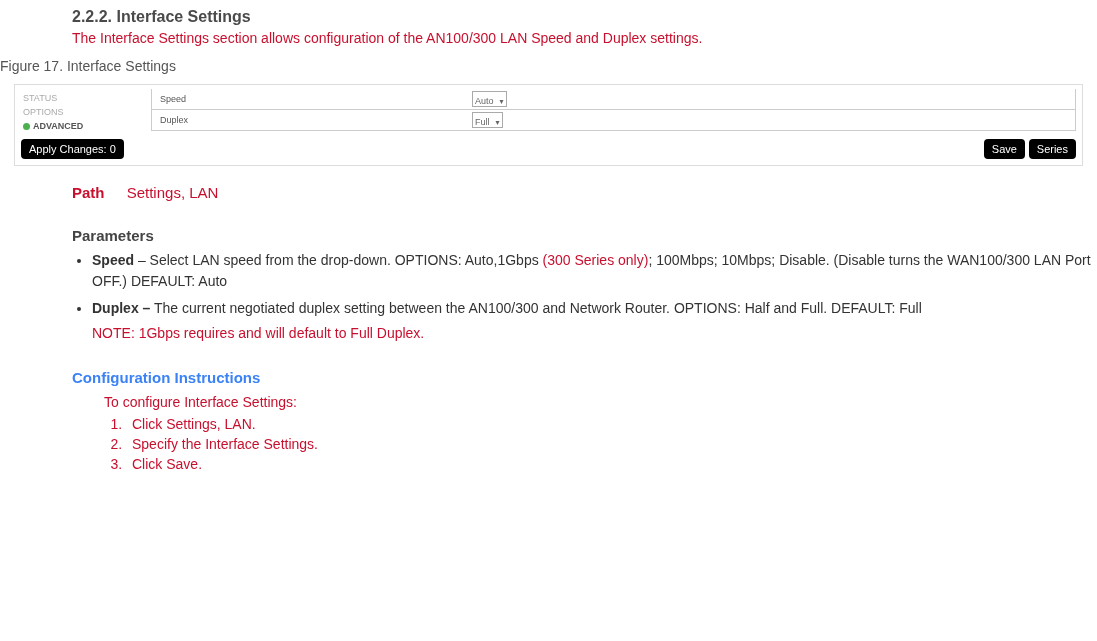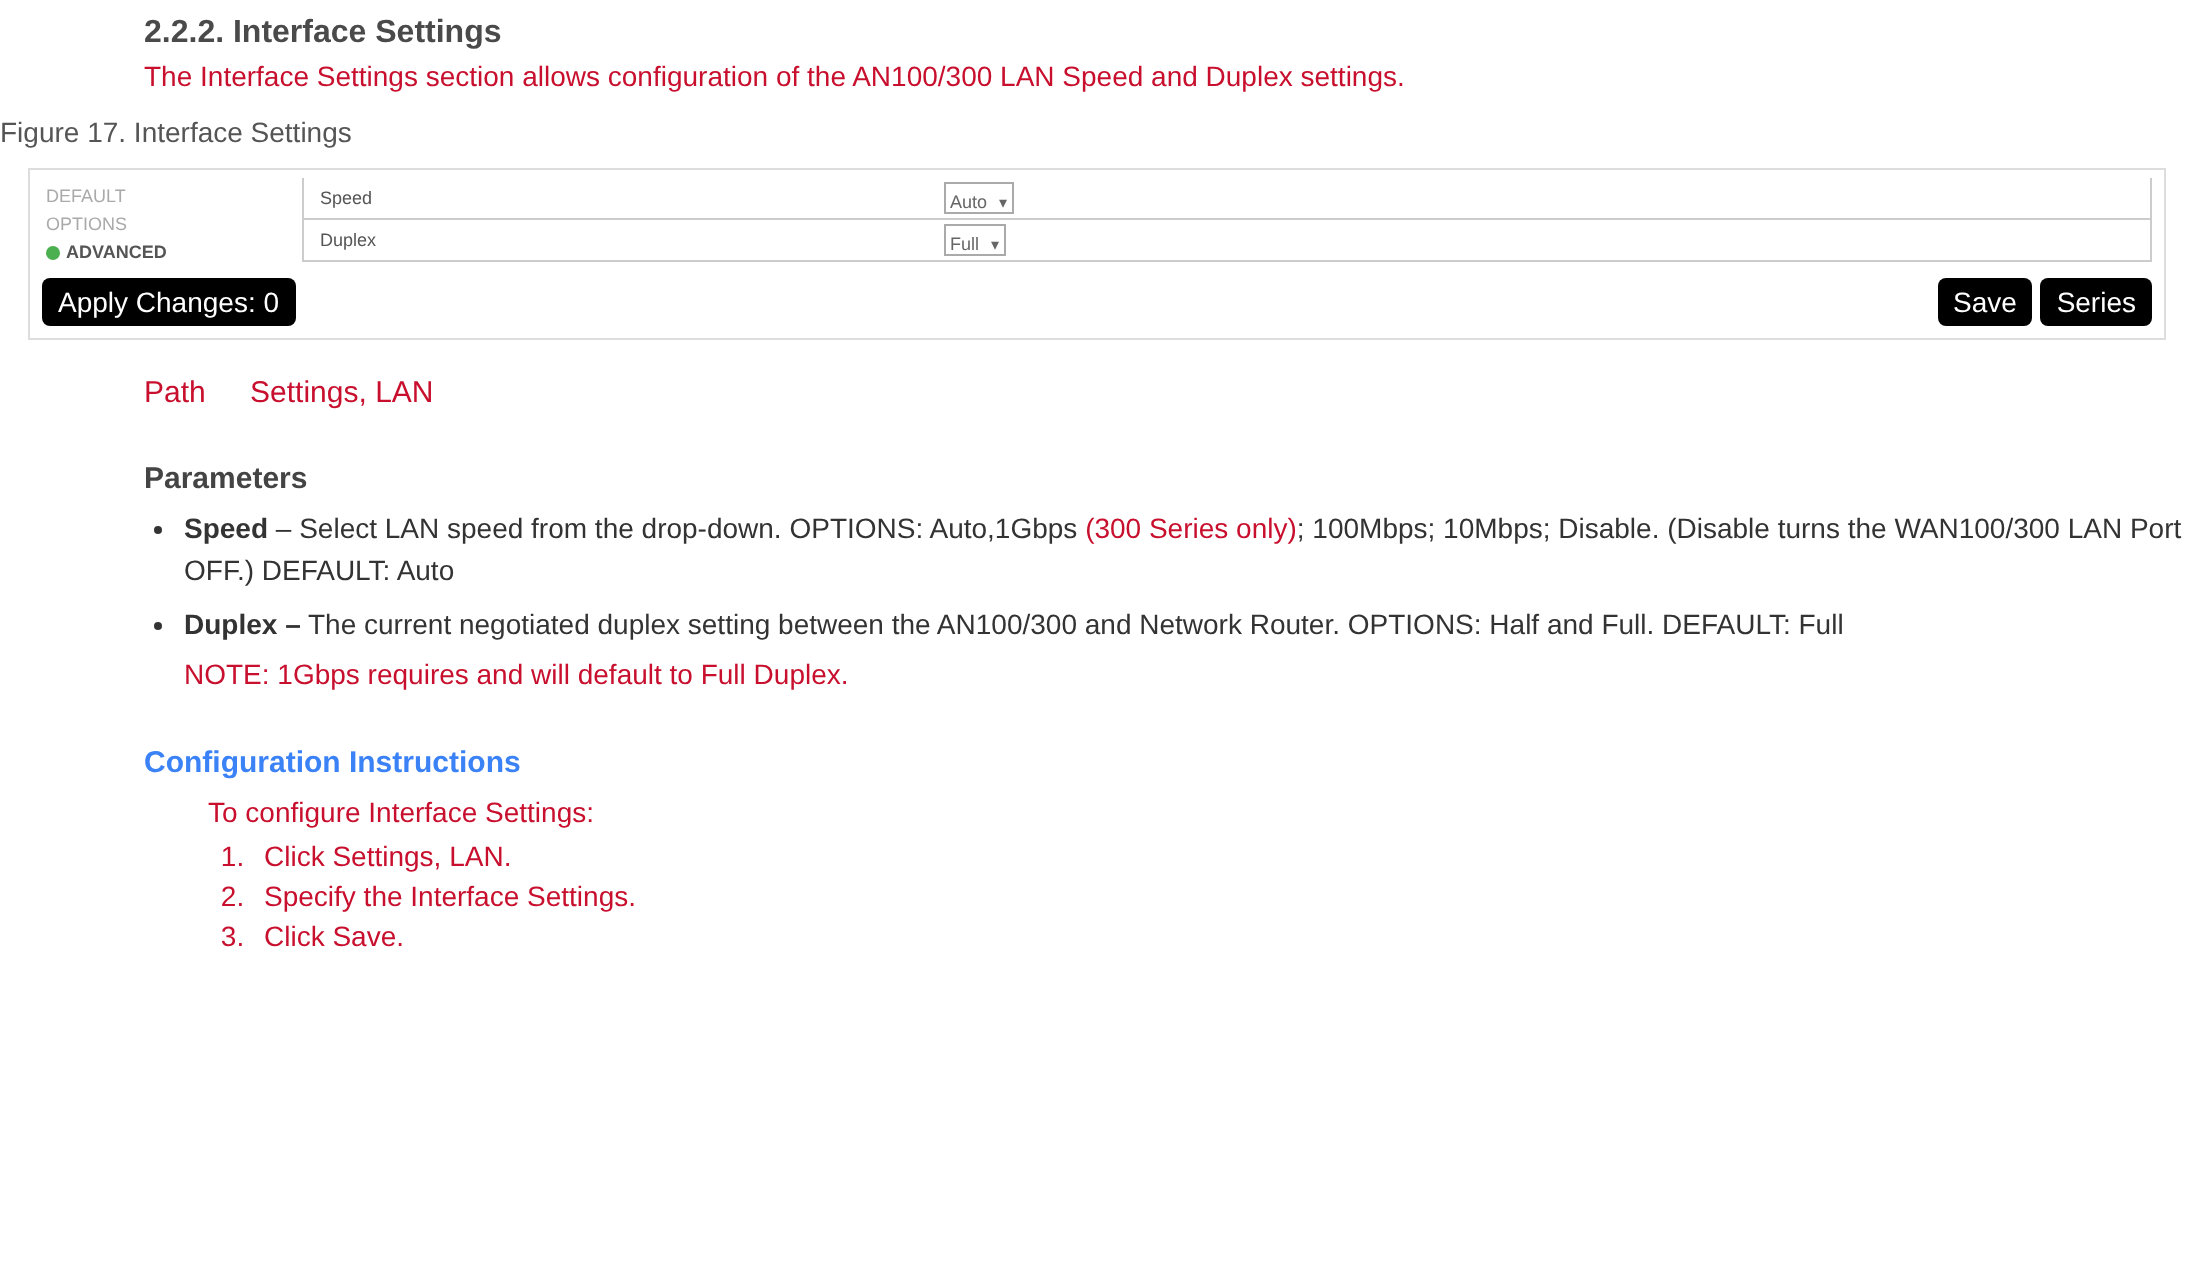--- a/index.html
+++ b/index.html
@@ -97,29 +97,29 @@
   .ss-select .caret { font-size: 8px; }
   .ss-bottom {
     display: flex;
     justify-content: space-between;
     margin-top: 6px;
   }
   .btn-black {
     background: #000;
     color: #fff;
     border-radius: 4px;
-    font-size: 14px;
+    font-size: 11px;
     padding: 4px 8px;
     display: inline-block;
   }
   .path-row {
     margin: 18px 0 10px 72px;
     font-size: 15px;
   }
-  .path-label { color: #c8102e; font-weight: normal; margin-right: 18px; }
+  .path-label { color: #c8102e; font-weight: bold; margin-right: 18px; }
   .path-value { color: #c8102e; }
   .params-heading {
     font-weight: bold;
     font-size: 15px;
     color: #444;
     margin: 26px 0 6px 72px;
   }
   ul.params {
     margin: 0 0 0 72px;
     padding-left: 20px;
@@ -144,21 +144,21 @@
 </head>
 <body>
 
 <div class="section-heading">2.2.2. Interface Settings</div>
 <div class="section-subtext">The Interface Settings section allows configuration of the AN100/300 LAN Speed and Duplex settings.</div>
 <div class="figure-caption">Figure 17. Interface Settings</div>
 
 <div class="screenshot">
   <div class="ss-top">
     <div class="ss-nav">
-      <div class="ss-nav-item">DEFAULT</div>
+      <div class="ss-nav-item">STATUS</div>
       <div class="ss-nav-item">OPTIONS</div>
       <div class="ss-nav-item ss-nav-active">
         <span class="ss-dot"></span><span>ADVANCED</span>
       </div>
     </div>
     <div class="ss-panel">
       <div class="ss-row">
         <div class="ss-row-label">Speed</div>
         <div class="ss-row-val">
           <span class="ss-select">

